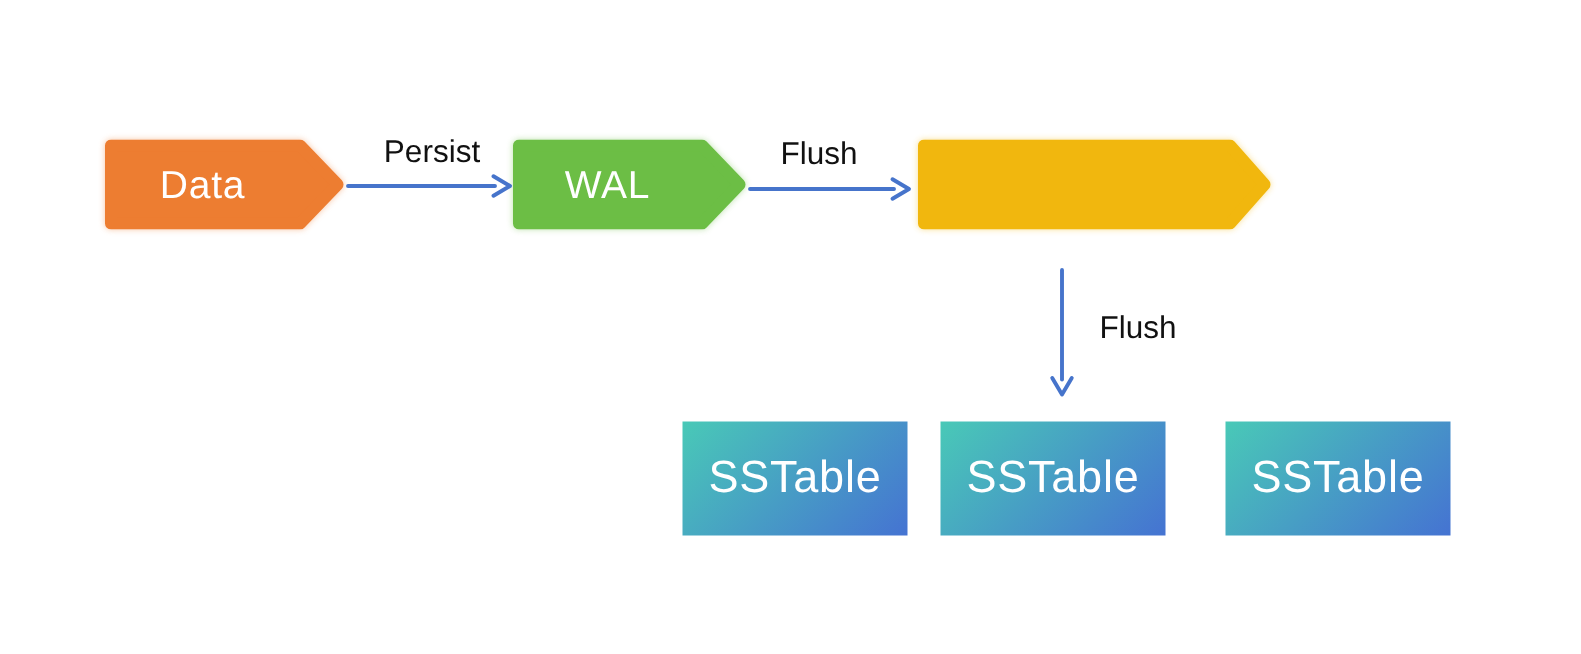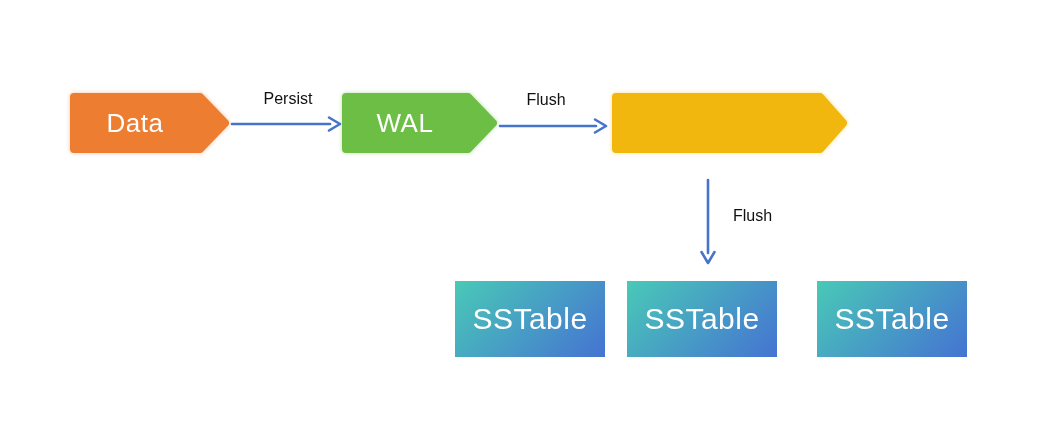--- a/index.html
+++ b/index.html
@@ -35,21 +35,21 @@
   .fill-wal       { fill: var(--wal-fill);       stroke: var(--wal-fill); }
   .fill-memtables { fill: var(--memtables-fill); stroke: var(--memtables-fill); }
   .chev-node.glow-orange svg { filter: drop-shadow(0 0 2px rgba(237,125,49,0.45)); }
   .chev-node.glow-green  svg { filter: drop-shadow(0 0 2px rgba(108,190,69,0.45)); }
   .chev-node.glow-gold   svg { filter: drop-shadow(0 0 2px rgba(241,183,14,0.45)); }
 
   
   .edge-label {
     position: absolute;
     color: var(--label-text, #111111);
-    font-size: 16px;
+    font-size: 21px;
     white-space: nowrap;
   }
   .center-x { transform: translateX(-50%); }
 
   
   .arrows {
     position: absolute;
     left: 0; top: 0;
     width: 1054px; height: 436px;
     pointer-events: none;

